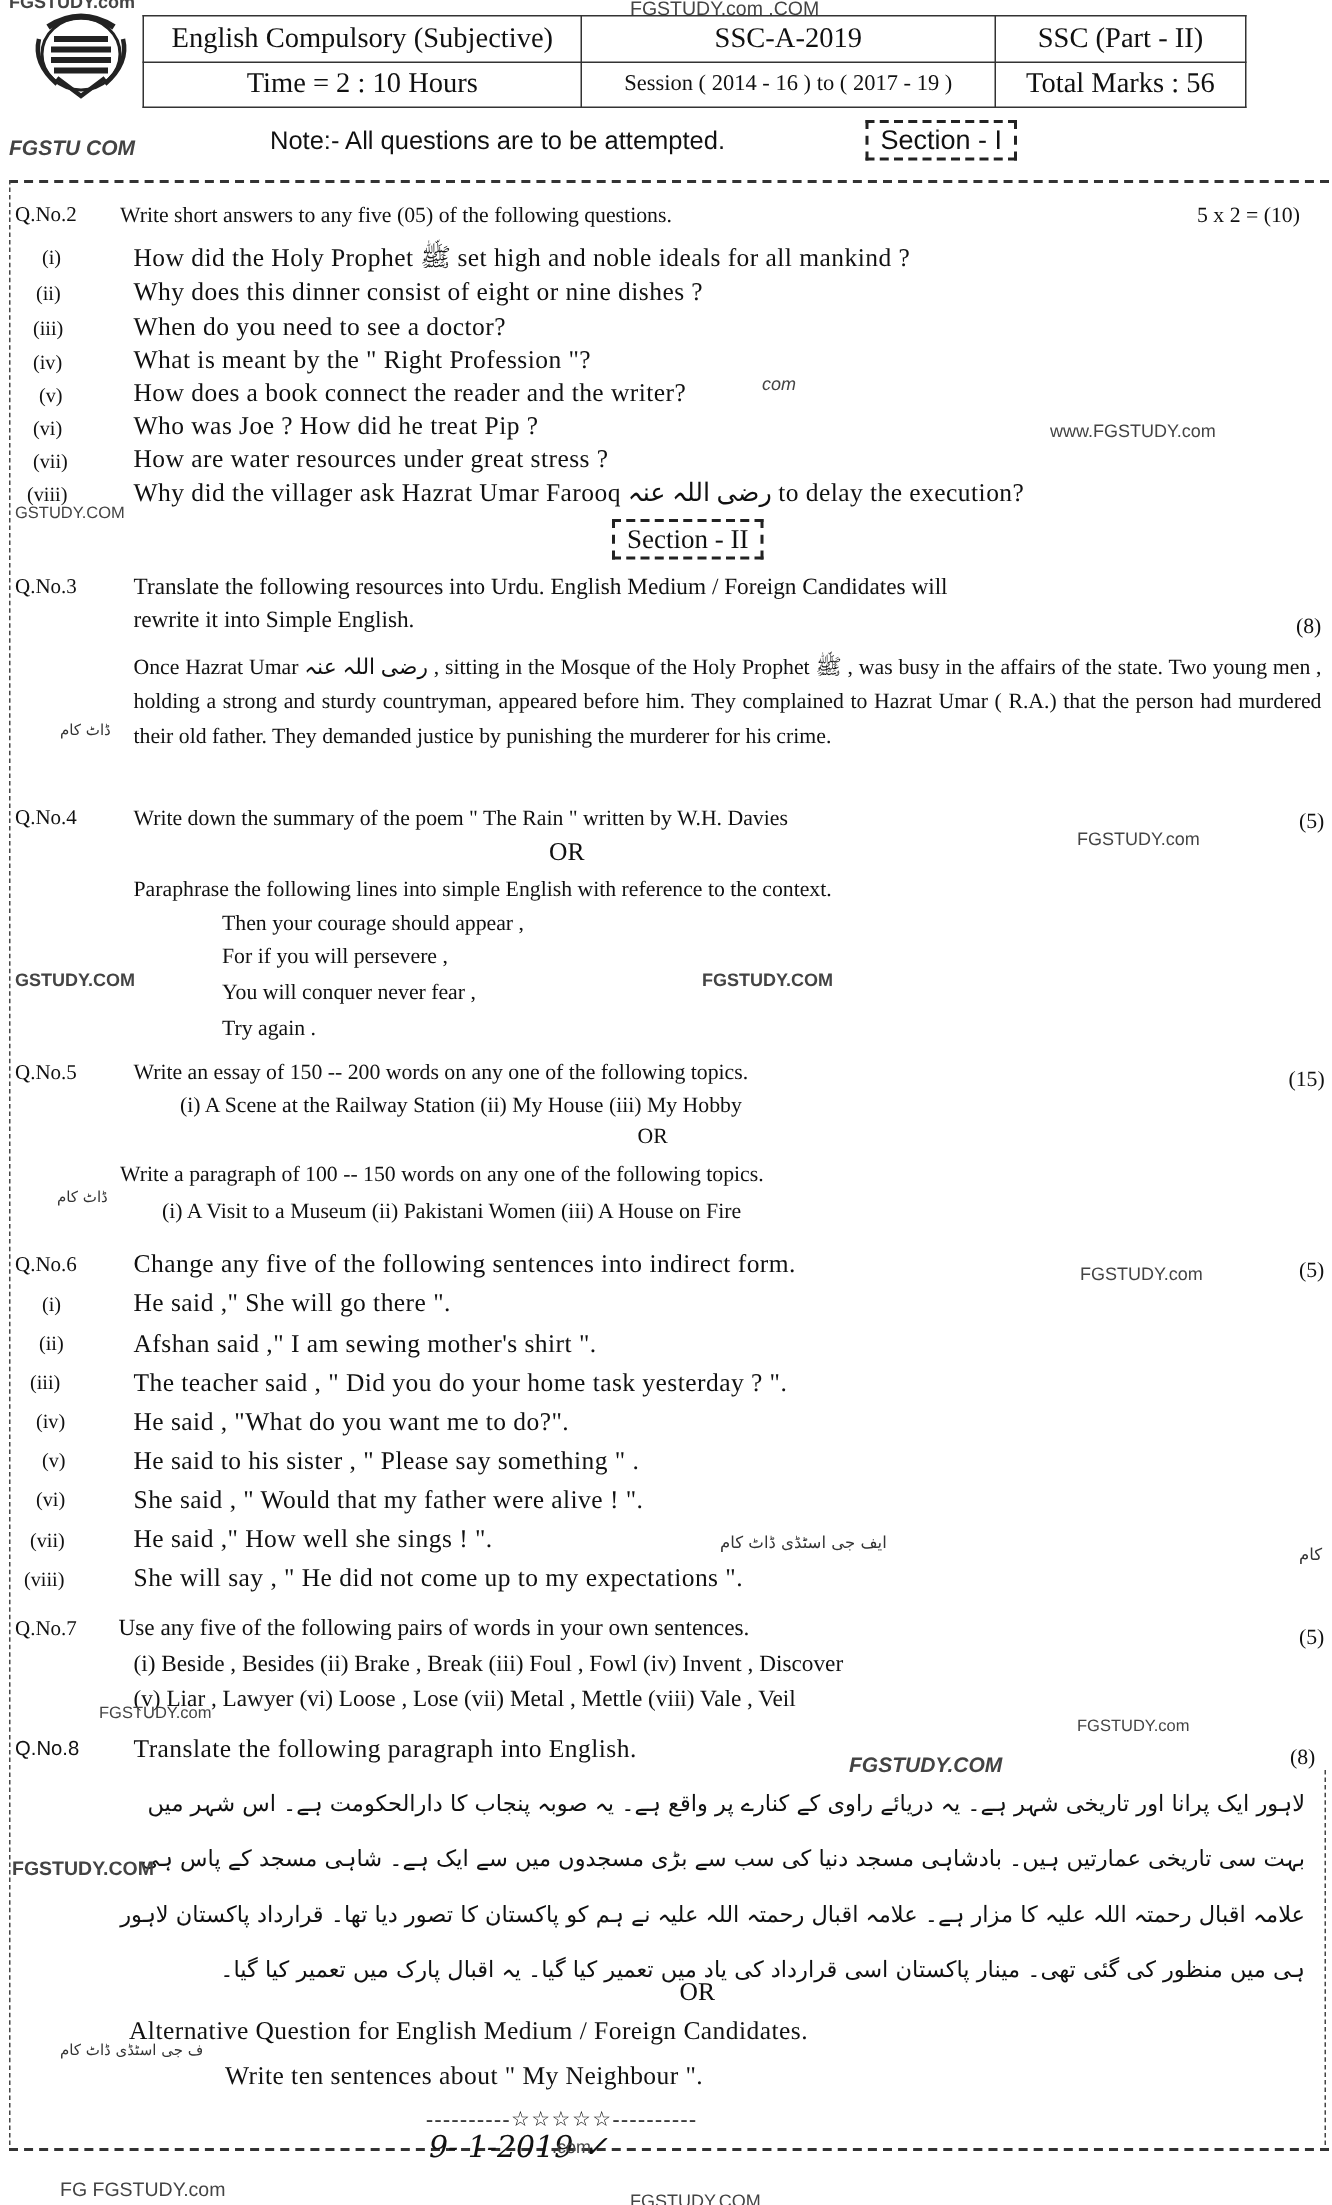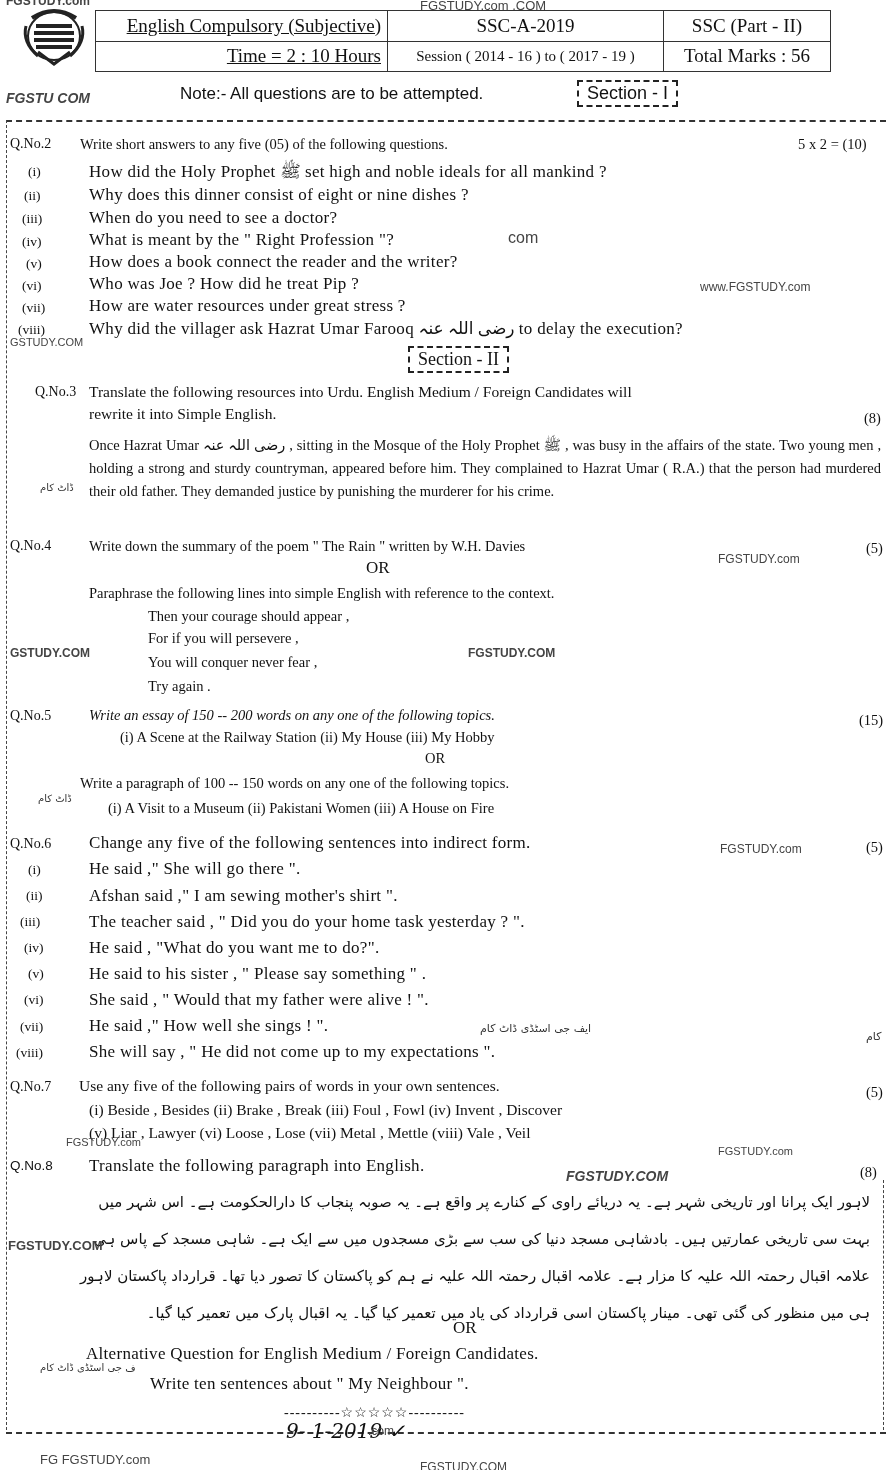--- a/index.html
+++ b/index.html
@@ -8,21 +8,21 @@
   .abs { position: absolute; white-space: nowrap; }
   .sans { font-family: "Liberation Sans", "DejaVu Sans", sans-serif; }
   .wm { font-family: "Liberation Sans", "DejaVu Sans", sans-serif; color: #444; font-size: 13px; }
   .wm-b { font-weight: bold; font-style: italic; }
   .urdu-wm { font-family: "DejaVu Sans", sans-serif; font-size: 10px; color: #333; direction: rtl; }
 
   
   .logo { left: 18px; top: 6px; width: 72px; height: 62px; }
   .hdr-table { left: 95px; top: 10px; width: 736px; height: 62px; border: 1.5px solid #222; border-collapse: collapse; }
   .hdr-table td { border: 1.5px solid #333; padding: 0 6px; font-size: 19px; height: 30px; }
-  .hdr-table .c1 { width: 292px; text-align: right; text-decoration: underline; }
+  .hdr-table .c1 { width: 292px; text-align: center; }
   .hdr-table .c2 { width: 276px; text-align: center; }
   .hdr-table .c3 { text-align: center; margin-top: 38px; }
   .hdr-table .small { font-size: 15px; }
 
   .note { left: 180px; top: 84px; font-size: 17px; }
   .section-box { border: 2.5px dashed #222; padding: 1px 8px; font-size: 18px; }
   .sec1 { left: 577px; top: 80px; }
   .sec2 { left: 408px; top: 346px; font-family: "Liberation Serif", serif; font-size: 18px; }
 
   .frame-top { left: 6px; top: 120px; width: 880px; border-top: 2.5px dashed #333; }
@@ -88,56 +88,56 @@
 <div class="abs marks" style="left:798px;top:136px;">5 x 2  =  (10)</div>
 
 <div class="abs roman" style="left:28px;top:164px;">(i)</div>
 <div class="abs item" style="left:89px;top:161px;">How did the Holy Prophet ﷺ set high and noble ideals for all mankind ?</div>
 <div class="abs roman" style="left:24px;top:188px;">(ii)</div>
 <div class="abs item" style="left:89px;top:185px;">Why does this  dinner consist of  eight  or nine dishes ?</div>
 <div class="abs roman" style="left:22px;top:211px;">(iii)</div>
 <div class="abs item" style="left:89px;top:208px;">When do you need to  see  a  doctor?</div>
 <div class="abs roman" style="left:22px;top:234px;">(iv)</div>
 <div class="abs item" style="left:89px;top:230px;">What  is  meant by the  " Right Profession "?</div>
-<div class="abs wm" style="left:508px;top:229px;font-size:16px;">com</div>
+<div class="abs wm" style="left:508px;top:249px;font-size:12px;font-style:italic;">com</div>
 <div class="abs roman" style="left:26px;top:256px;">(v)</div>
 <div class="abs item" style="left:89px;top:252px;">How does  a  book connect  the  reader and the writer?</div>
 <div class="abs roman" style="left:22px;top:278px;">(vi)</div>
 <div class="abs item" style="left:89px;top:274px;">Who  was  Joe ? How did he treat  Pip ?</div>
 <div class="abs wm" style="left:700px;top:280px;font-size:12px;">www.FGSTUDY.com</div>
 <div class="abs roman" style="left:22px;top:300px;">(vii)</div>
 <div class="abs item" style="left:89px;top:296px;">How are water resources  under great stress ?</div>
 <div class="abs roman" style="left:18px;top:322px;">(viii)</div>
 <div class="abs item" style="left:89px;top:318px;">Why did the villager  ask Hazrat Umar Farooq  رضی اللہ عنہ  to delay the execution?</div>
 <div class="abs wm" style="left:10px;top:336px;font-size:11px;">GSTUDY.COM</div>
 
 <div class="abs section-box sec2">Section - II</div>
 
-<div class="abs qno" style="left:10px;top:384px;margin-left:25px;">Q.No.3</div>
+<div class="abs qno" style="left:10px;top:384px;">Q.No.3</div>
 <div class="abs qtext" style="left:89px;top:383px;font-size:15.5px;">Translate  the  following  resources  into Urdu. English Medium / Foreign Candidates will</div>
 <div class="abs qtext" style="left:89px;top:405px;font-size:15.5px;">rewrite it into Simple English.</div>
 <div class="abs marks" style="left:864px;top:410px;">(8)</div>
 <div class="abs para" style="left:89px;top:434px;width:792px;text-align:justify;">Once Hazrat Umar رضی اللہ عنہ , sitting in the Mosque of the Holy Prophet ﷺ , was busy in the affairs of the state. Two young men , holding a  strong and sturdy countryman, appeared before him. They complained to  Hazrat Umar ( R.A.) that the person had murdered their old father. They demanded justice by punishing the murderer for his crime.</div>
 <div class="abs urdu-wm" style="left:40px;top:482px;">ڈاٹ کام</div>
 
 <div class="abs qno" style="left:10px;top:538px;">Q.No.4</div>
 <div class="abs qtext" style="left:89px;top:538px;">Write down the summary  of  the  poem " The  Rain    " written  by  W.H. Davies</div>
 <div class="abs marks" style="left:866px;top:540px;">(5)</div>
 <div class="abs wm" style="left:718px;top:552px;font-size:12px;">FGSTUDY.com</div>
 <div class="abs or" style="left:366px;top:558px;">OR</div>
 <div class="abs qtext" style="left:89px;top:585px;">Paraphrase  the following lines into simple English with reference to the context.</div>
 <div class="abs poem" style="left:148px;top:608px;">Then  your courage should  appear ,</div>
 <div class="abs poem" style="left:148px;top:630px;">For if  you  will  persevere ,</div>
 <div class="abs poem" style="left:148px;top:654px;">You will conquer never fear ,</div>
 <div class="abs poem" style="left:148px;top:678px;">Try again .</div>
 <div class="abs wm" style="left:10px;top:646px;font-weight:bold;font-size:12px;">GSTUDY.COM</div>
 <div class="abs wm" style="left:468px;top:646px;font-weight:bold;font-size:12px;">FGSTUDY.COM</div>
 
 <div class="abs qno" style="left:10px;top:708px;">Q.No.5</div>
-<div class="abs qtext" style="left:89px;top:707px;font-style:italic;">Write  an essay  of  150 -- 200 words on any one of the following topics.</div>
+<div class="abs qtext" style="left:89px;top:707px;">Write  an essay  of  150 -- 200 words on any one of the following topics.</div>
 <div class="abs marks" style="left:859px;top:712px;">(15)</div>
 <div class="abs qtext" style="left:120px;top:729px;">(i)  A  Scene  at  the  Railway Station  (ii)  My House  (iii)  My Hobby</div>
 <div class="abs qtext" style="left:425px;top:750px;">OR</div>
 <div class="abs qtext" style="left:80px;top:775px;">Write a  paragraph of  100 -- 150 words on  any one of the following topics.</div>
 <div class="abs qtext" style="left:108px;top:800px;">(i)  A Visit  to  a  Museum    (ii)  Pakistani Women    (iii)  A  House on Fire</div>
 <div class="abs urdu-wm" style="left:38px;top:793px;">ڈاٹ کام</div>
 
 <div class="abs qno" style="left:10px;top:836px;">Q.No.6</div>
 <div class="abs item" style="left:89px;top:833px;">Change  any five of  the  following sentences into indirect form.</div>
 <div class="abs wm" style="left:720px;top:842px;font-size:12px;">FGSTUDY.com</div>

